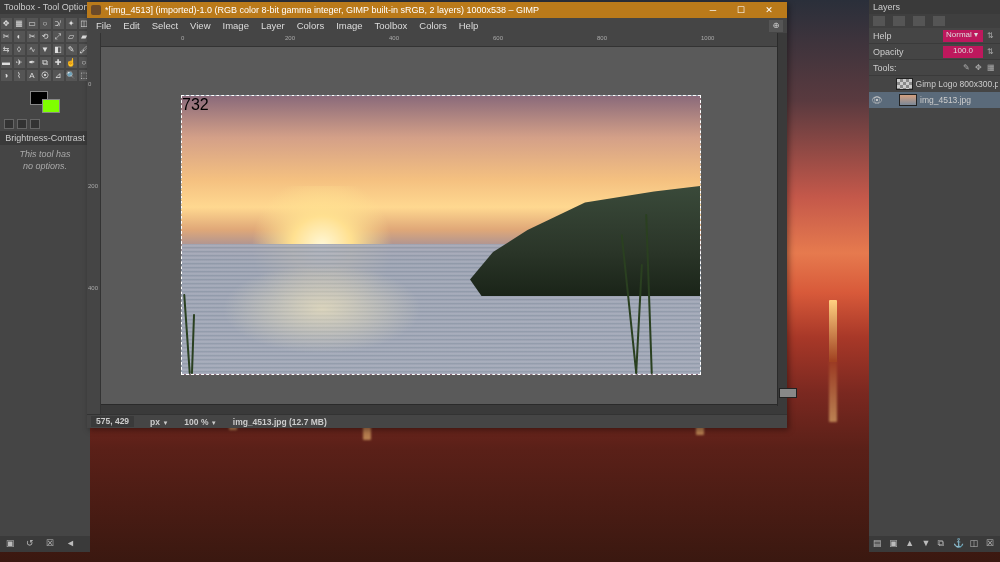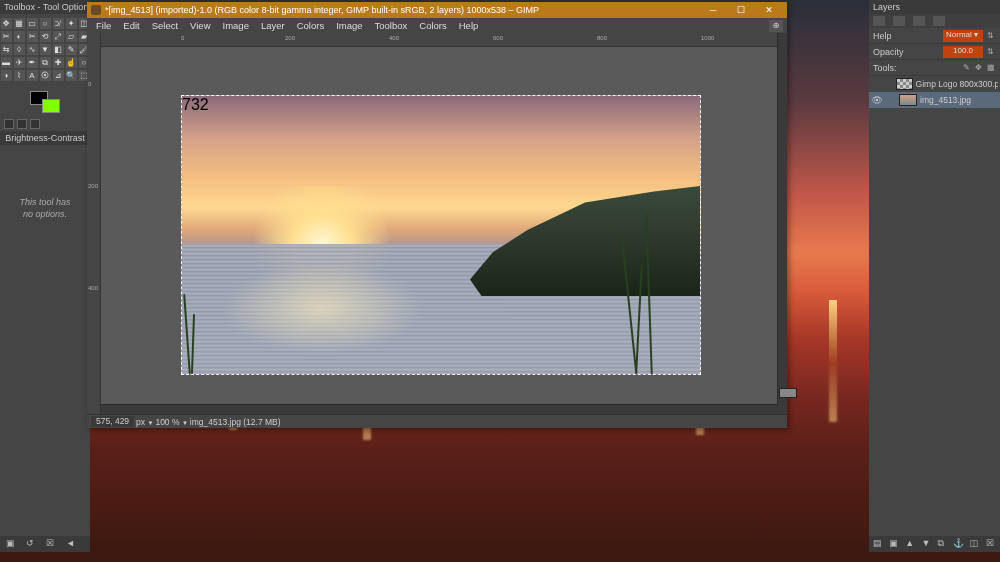--- a/index.html
+++ b/index.html
@@ -21,21 +21,21 @@
 }
 .toolbox .tb-title { background:#3a3a3a; padding:2px 4px; font-size:9px; height:14px; line-height:10px; white-space:nowrap; overflow:hidden; }
 .tool-grid { padding:4px 2px; display:grid; grid-template-columns:repeat(7,11px); gap:2px; justify-content:center; }
 .tool { width:11px; height:11px; background:#555; display:flex; align-items:center; justify-content:center; font-size:8px; color:#ddd; cursor:pointer; }
 .swatch-area { margin:6px auto 4px; width:30px; height:22px; position:relative; }
 .sw1 { position:absolute; left:0; top:0; width:18px; height:14px; background:#000; border:1px solid #888; }
 .sw2 { position:absolute; right:0; bottom:0; width:18px; height:14px; background:#7fff00; border:1px solid #888; }
 .optrow { display:flex; gap:3px; padding:2px 4px; }
 .optsq { width:10px; height:10px; background:#333; border:1px solid #666; }
 .opt-title { background:#3a3a3a; padding:2px 4px; text-align:center; }
-.opt-body { padding:4px; text-align:center; font-style:italic; color:#aaa; line-height:1.3;margin-top:48px; }
+.opt-body { padding:4px; text-align:center; font-style:italic; color:#aaa; line-height:1.3; }
 .toolbox .footer-icons { position:absolute; bottom:0; left:0; right:0; height:16px; background:#3a3a3a; display:flex; gap:10px; padding:2px 6px; }
 .ficon { width:10px; height:10px; color:#bbb; font-size:9px; cursor:pointer; }
 
 
 .imgwin {
   position:absolute; left:87px; top:2px; width:700px; height:426px;
   background:#454545; box-shadow:2px 2px 6px rgba(0,0,0,.4);
   display:flex; flex-direction:column;
 }
 .titlebar { height:16px; background:#ba7a1a; display:flex; align-items:center; padding:0 4px; font-size:9px; color:#fff; }
@@ -61,34 +61,34 @@
 .sun-glow { position:absolute; left:60px; top:90px; width:160px; height:120px; background:radial-gradient(circle,#fff8d8 0%,#ffe090 30%,rgba(255,200,100,0) 70%); }
 .cliff { position:absolute; right:0; top:90px; width:230px; height:110px; background:linear-gradient(180deg,#3a4a3a 0%,#2a3528 60%,#1a2418 100%); clip-path:polygon(100% 0,100% 100%,5% 100%,0 85%,10% 60%,25% 40%,50% 15%,80% 5%); }
 .water { position:absolute; left:0; right:0; bottom:0; height:130px; background:repeating-linear-gradient(180deg,#9aa0b0 0,#b0b4c2 2px,#8a94a4 4px); opacity:.9; }
 .sun-reflect { position:absolute; left:40px; bottom:20px; width:200px; height:90px; background:radial-gradient(ellipse,#fff0c0 0%,rgba(255,220,150,0) 70%); opacity:.6; }
 .grass { position:absolute; background:#2a4020; width:2px; border-radius:1px; }
 
 .hscroll { height:10px; background:#3a3a3a; border-top:1px solid #2a2a2a; }
 .vscroll { width:10px; background:#3a3a3a; border-left:1px solid #2a2a2a; position:absolute; right:0; top:31px; bottom:22px; }
 .vscroll .thumb { position:absolute; bottom:8px; left:1px; right:1px; height:10px; background:#888; border-radius:0; }
 
-.statusbar { height:14px; background:#454545; display:flex; align-items:center; font-size:8.5px; color:#ccc; gap:2px; border-top:1px solid #333; padding:0 4px; }
+.statusbar { height:14px; background:#454545; display:flex; align-items:center; font-size:8.5px; color:#ccc; gap:16px; border-top:1px solid #333; padding:0 4px;font-weight:bold; }
 .statusbar .field { background:#3a3a3a; padding:0 5px; height:11px; line-height:11px; }
 .statusbar .drop { font-size:6px; }
 
 
 .layerspanel {
   position:absolute; right:0; top:0; width:131px; height:552px;
   background:#454545; color:#ccc; font-size:9px;
 }
 .layerspanel .lp-title { background:#3a3a3a; padding:2px 4px; height:14px; line-height:10px; }
 .lp-tabs { height:14px; background:#3f3f3f; display:flex; gap:8px; padding:0 4px; align-items:center; }
 .lp-tab { width:12px; height:10px; background:#555; cursor:pointer; }
 .lp-row { display:flex; align-items:center; padding:2px 4px; gap:4px; border-bottom:1px solid #3a3a3a; height:16px; }
-.lp-sel { background:#c2410c; color:#ddd; font-size:8px; height:12px; padding:0 3px; margin-left:auto; min-width:40px; }
+.lp-sel { background:#be185d; color:#ddd; font-size:8px; height:12px; padding:0 3px; margin-left:auto; min-width:40px; }
 .lp-lockicons { display:flex; gap:3px; margin-left:auto; }
 .lockicon { width:9px; height:9px; font-size:8px; color:#aaa; }
 .layer-list { }
 .layer { display:flex; align-items:center; height:16px; padding:0 2px; gap:3px; cursor:pointer; }
 .layer.sel { background:#5a6a7a; }
 .eye { width:12px; text-align:center; font-size:9px; }
 .chain { width:10px; }
 .thumb { width:18px; height:12px; background:repeating-conic-gradient(#888 0 25%,#ccc 0 50%) 0 0/6px 6px; border:1px solid #222; }
 .thumb.img { background:linear-gradient(180deg,#d4a080 0%,#7a8898 100%); }
 .lname { font-size:8.5px; white-space:nowrap; overflow:hidden; }

